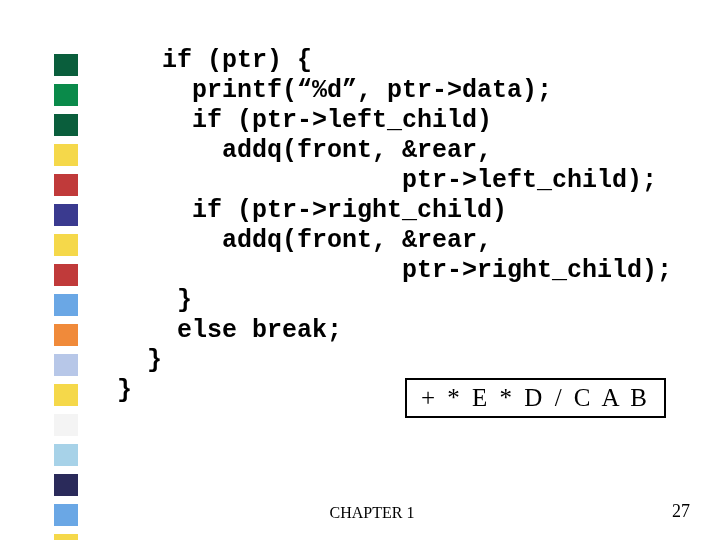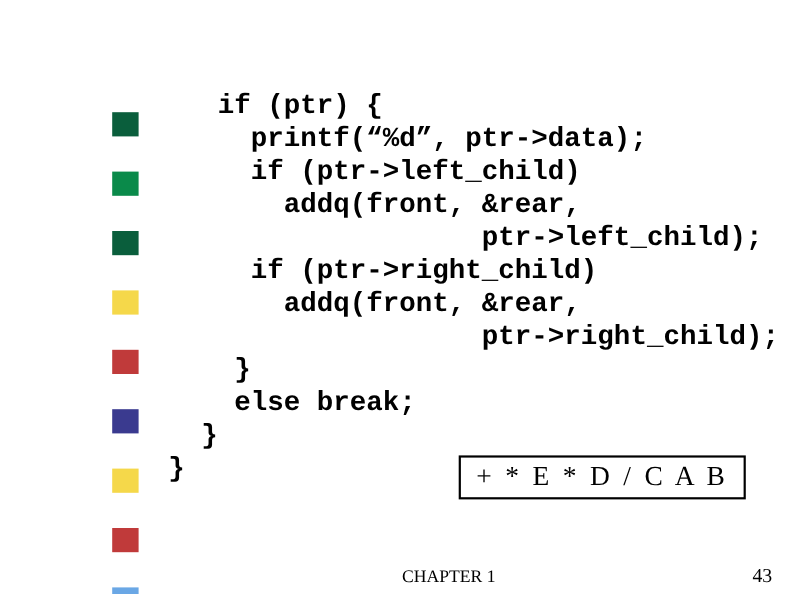--- a/index.html
+++ b/index.html
@@ -1,15 +1,15 @@
 <!DOCTYPE html>
 <html><head>
 <meta charset="utf-8">
 <style>
-  * { margin: 16px; padding: 0; box-sizing: border-box; }
+  * { margin: 4px; padding: 0; box-sizing: border-box; }
   html, body { width: 720px; height: 540px; overflow: hidden; }
   body { background: #fff; font-family: "Times New Roman", serif; position: relative; }
 
   .sidebar {
     position: absolute;
     left: 38px;
     top: 38px;
     width: 24px;
     display: flex;
     flex-direction: column;
@@ -90,13 +90,13 @@
        addq(front, &amp;rear,
                    ptr-&gt;right_child);
     }
     else break;
   }
 }</pre>
 
 <div class="box">+ * E * D / C A B</div>
 
 <div class="footer-center">CHAPTER 1</div>
-<div class="footer-right">43</div>
+<div class="footer-right">27</div>
 
 </body></html>

